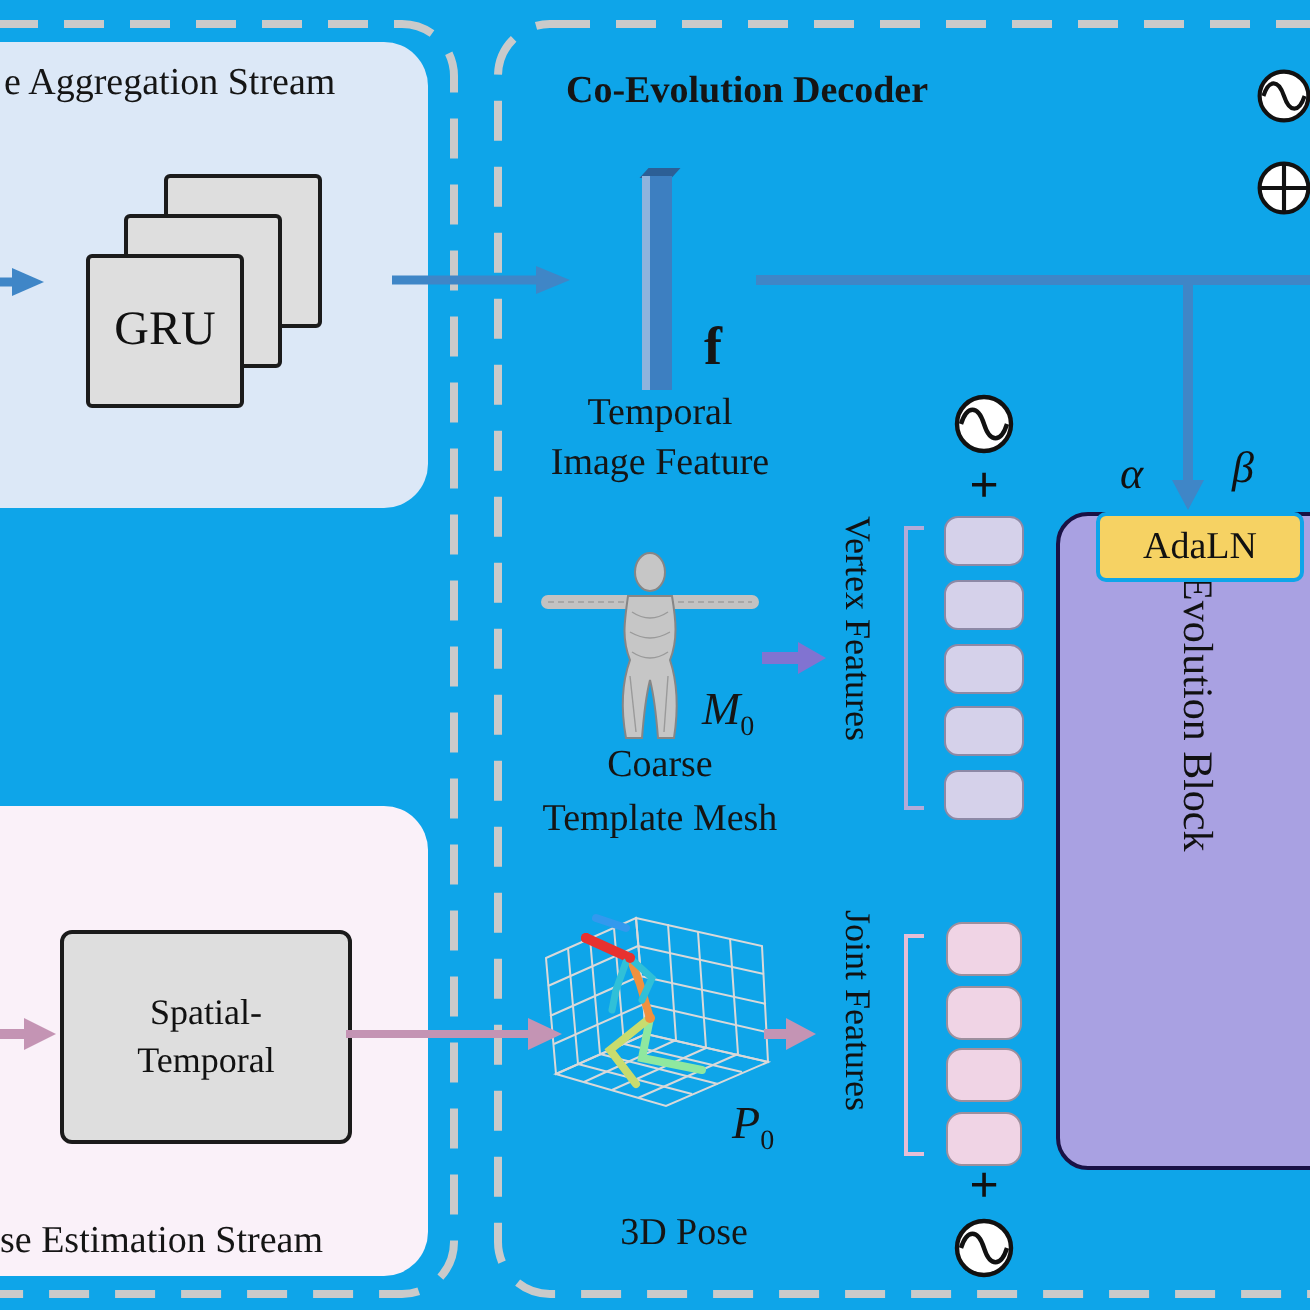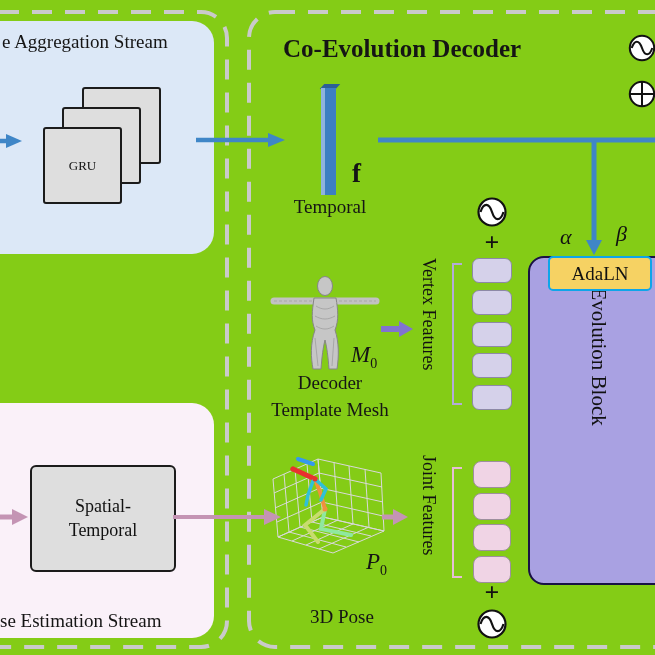--- a/index.html
+++ b/index.html
@@ -1,31 +1,31 @@
 <!DOCTYPE html>
 <html style="--panel-dash: #cacaca; --blue-arrow: #3f86c7; --bar-blue: #3d7fc1; --pink-arrow: #c494b4; --purple-arrow: #8173d1; --aggregation-box-bg: #dce8f7; --pose-box-bg: #faf1f9; --gray-box-bg: #dedede; --block-purple: #a9a1e2; --adaln-yellow: #f6d263; --vertex-chip-bg: #d5d1ea; --vertex-chip-border: #8d89a6; --joint-chip-bg: #f0d4e5; --joint-chip-border: #9d8f9d; --vertex-bracket: #b3abd8; --joint-bracket: #e6bed6;"><head>
 <meta charset="utf-8">
 <style>
   html,body{margin:0;padding:0;background:#fff;}
-  .canvas{position:relative;width:655px;height:655px;overflow:hidden;background:#84cc16;
+  .canvas{position:relative;width:655px;height:655px;overflow:hidden;background:#0ea5e9;
           font-family:"Liberation Serif","DejaVu Serif",serif;color:#111;}
   .abs{position:absolute;}
   .lbl{position:absolute;white-space:nowrap;color:#151515;}
   .center{text-align:center;}
   .panel-box{position:absolute;border-radius:22px;}
   .agg-box{left:-28px;top:21px;width:242px;height:233px;background:var(--aggregation-box-bg);}
   .pose-box{left:-28px;top:403px;width:242px;height:235px;background:var(--pose-box-bg);}
   .stream-title{font-size:19px;}
   .gru-square{position:absolute;width:75px;height:73px;background:var(--gray-box-bg);
               border:2px solid #1b1b1b;border-radius:3px;}
-  .gru-text{display:flex;align-items:center;justify-content:center;font-size:13px;}
+  .gru-text{display:flex;align-items:center;justify-content:center;font-size:24px;}
   .stt-box{position:absolute;left:30px;top:465px;width:142px;height:103px;background:var(--gray-box-bg);
            border:2px solid #1b1b1b;border-radius:6px;display:flex;flex-direction:column;
            align-items:center;justify-content:center;font-size:18px;line-height:1.32;}
-  .decoder-title{left:283px;top:35px;font-size:25px;font-weight:bold;}
+  .decoder-title{left:283px;top:35px;font-size:19px;font-weight:bold;}
   .bar-face{left:321px;top:88px;width:15px;height:107px;
             background:linear-gradient(90deg,#8fb3dd 0 4px,var(--bar-blue) 4px);}
   .bar-top{left:322px;top:84px;width:16px;height:5px;background:#2c5f96;transform:skewX(-42deg);}
   .f-label{left:352px;top:158px;font-size:27px;font-weight:bold;}
   .caption{font-size:19px;}
   .sym{font-style:italic;font-size:23px;}
   .sym sub{font-style:normal;font-size:14px;}
   .chip{position:absolute;border-radius:7px;}
   .vchip{left:472px;width:38px;height:23px;background:var(--vertex-chip-bg);
          border:1.5px solid var(--vertex-chip-border);}
@@ -75,32 +75,33 @@
     <span>Spatial-</span>
     <span>Temporal</span>
   </div>
 
   <div class="lbl decoder-title">Co-Evolution Decoder</div>
 
   <div class="abs bar-top"></div>
   <div class="abs bar-face"></div>
   <div class="lbl f-label">f</div>
   <div class="lbl caption center" style="left:260px;top:196px;width:140px;">Temporal</div>
+  <div class="lbl caption center" style="left:255px;top:221px;width:150px;">Image Feature</div>
 
   <svg class="icon" style="left:268px;top:276px;z-index:1;" width="115" height="98" viewBox="0 0 115 98">
     <ellipse cx="57" cy="10" rx="7.5" ry="9.5" fill="#c6c6c6" stroke="#868686" stroke-width="1"></ellipse>
     <line x1="6" y1="25" x2="108" y2="25" stroke="#c2c2c2" stroke-width="7" stroke-linecap="round"></line>
     <line x1="6" y1="25" x2="108" y2="25" stroke="#8e8e8e" stroke-width="1" stroke-dasharray="3 2" opacity="0.5"></line>
     <path d="M46,22 C44,36 43,44 47,54 C42,68 43,82 45,93 L53,93 C54,80 55,72 57,64 C59,72 60,80 61,93 L69,93 C71,80 71,66 67,54 C71,44 70,34 68,22 Z" fill="#c6c6c6" stroke="#868686" stroke-width="1"></path>
     <path d="M48,30 C54,34 60,34 66,30 M47,40 C54,44 60,44 67,40 M48,50 C54,54 60,54 66,50 M47,62 L50,90 M66,62 L64,90" stroke="#9a9a9a" stroke-width="0.7" fill="none"></path>
   </svg>
   <div class="lbl sym" style="left:351px;top:342px;">
     <span>M</span><sub>0</sub>
   </div>
-  <div class="lbl caption center" style="left:260px;top:372px;width:140px;">Decoder</div>
+  <div class="lbl caption center" style="left:260px;top:372px;width:140px;">Coarse</div>
   <div class="lbl caption center" style="left:255px;top:399px;width:150px;">Template Mesh</div>
 
   <svg class="icon" style="left:263px;top:447px;z-index:1;" width="135" height="130" viewBox="0 0 135 130">
     <polygon points="10,32 55,12 60,70 15,90" class="grid-line"></polygon>
     <polygon points="55,12 118,26 121,84 60,70" class="grid-line"></polygon>
     <polygon points="15,90 60,70 121,84 70,106" class="grid-line"></polygon>
     <path d="M21,27 L26,85 M32,22 L37,80 M44,17 L49,75" class="grid-line"></path>
     <path d="M11,46 L56,26 M12,61 L57,41 M14,75 L59,55" class="grid-line"></path>
     <path d="M71,15 L75,73 M86,19 L90,77 M102,22 L106,80" class="grid-line"></path>
     <path d="M56,26 L119,40 M57,41 L120,55 M59,55 L120,69" class="grid-line"></path>

